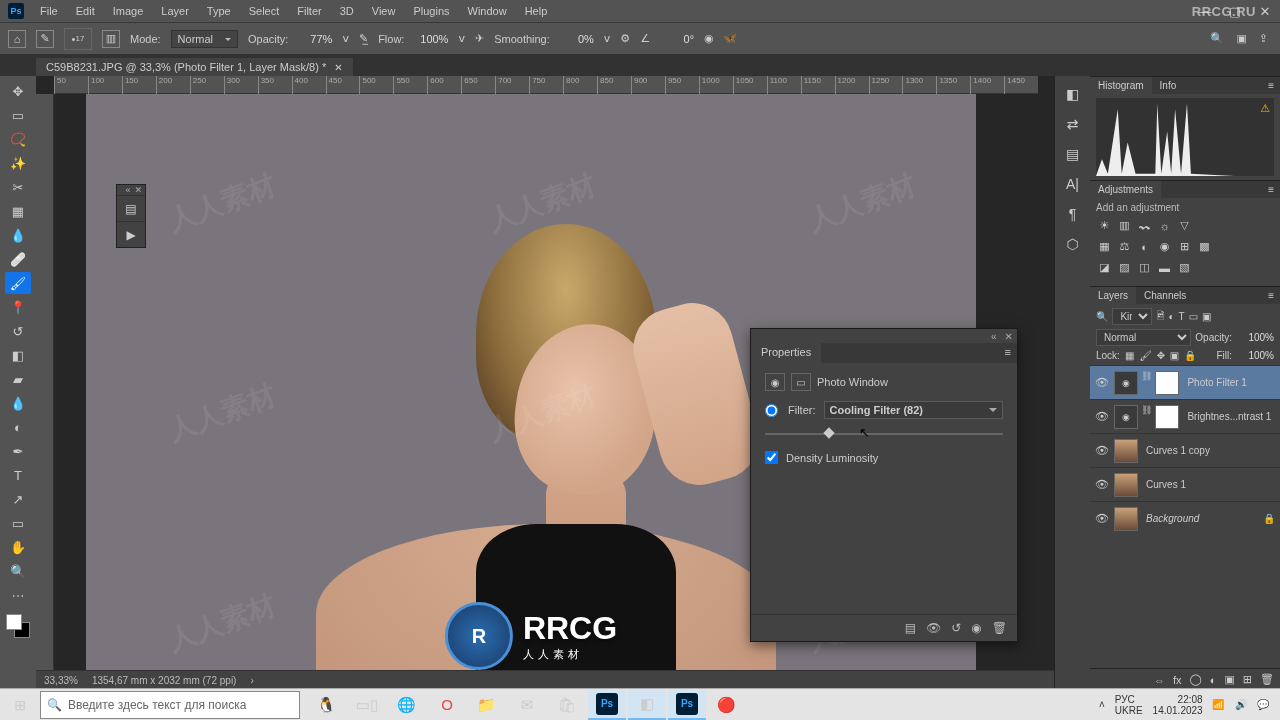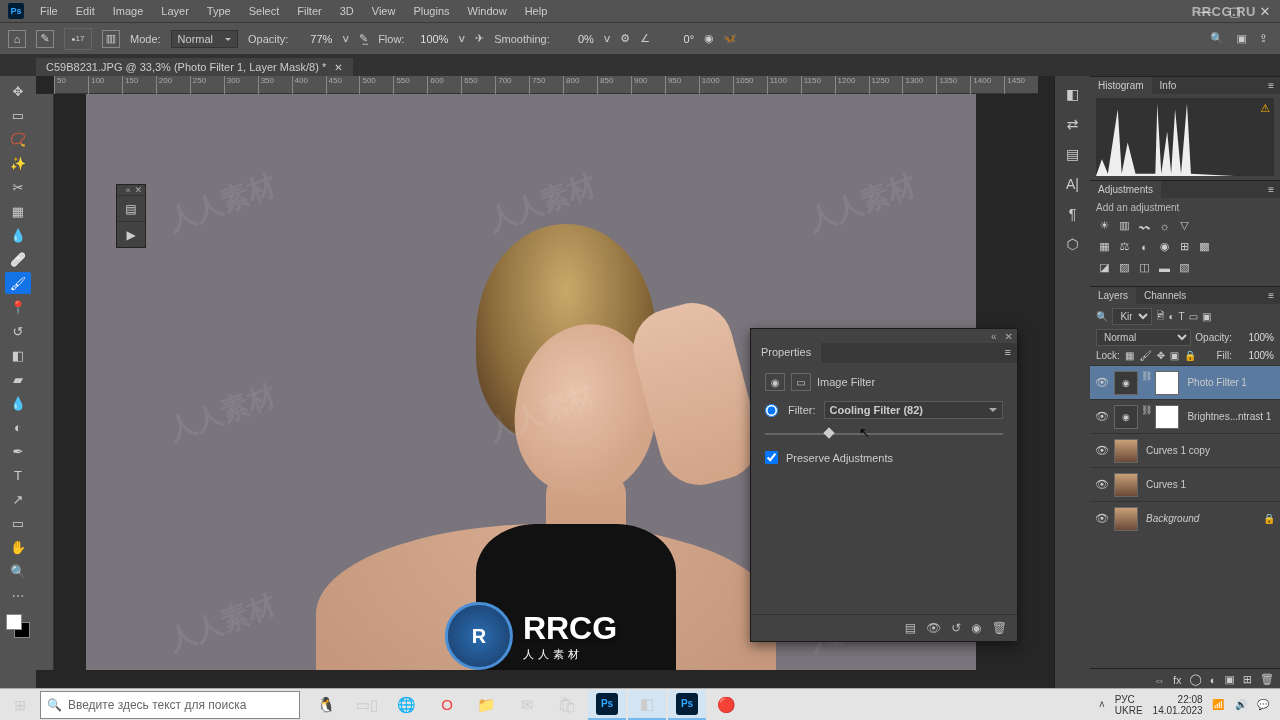--- a/index.html
+++ b/index.html
@@ -300,49 +300,54 @@
         <span>✕</span>
       </div>
       <div class="tabrow">
         <div class="tab">Properties</div>
         <span class="pmenu" style="margin-left:auto;padding:3px 6px">≡</span>
       </div>
       <div class="body">
         <div class="icons">
           <span class="picon">◉</span>
           <span class="picon">▭</span>
-          <span>Image Filter</span>
+          <span>Photo Window</span>
         </div>
         <div class="row">
           <input type="radio" name="pf" checked="" style="">
           <span>Filter:</span>
           <div class="filter-sel">
             <span>Cooling Filter (82)</span>
             <span class="chev"></span>
           </div>
         </div>
         <span class="cursor-ptr">↖</span>
         <div class="slider">
           <div class="track"></div>
           <div class="thumb" style="left:25%"></div>
         </div>
         <div class="row">
           <input type="checkbox" checked="" style="">
-          <span>Preserve Adjustments</span>
+          <span>Density Luminosity</span>
         </div>
       </div>
       <div class="footer">
         <span>▤</span>
         <span>👁</span>
         <span>↺</span>
         <span>◉</span>
         <span>🗑</span>
       </div>
     </div>
 
+    <div class="statusbar">
+      <span>33,33%</span>
+      <span>1354,67 mm x 2032 mm (72 ppi)</span>
+      <span>›</span>
+    </div>
   </div>
 
   <div class="dock-strip">
     <span>◧</span>
     <span>⇄</span>
     <span>▤</span>
     <span>A|</span>
     <span>¶</span>
     <span>⬡</span>
   </div>

